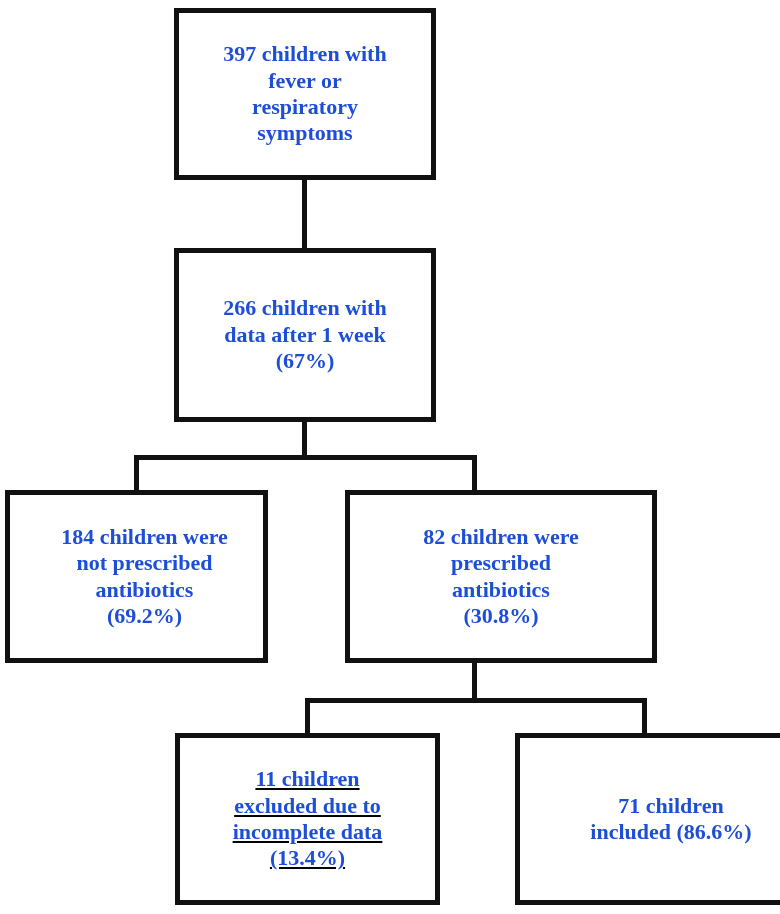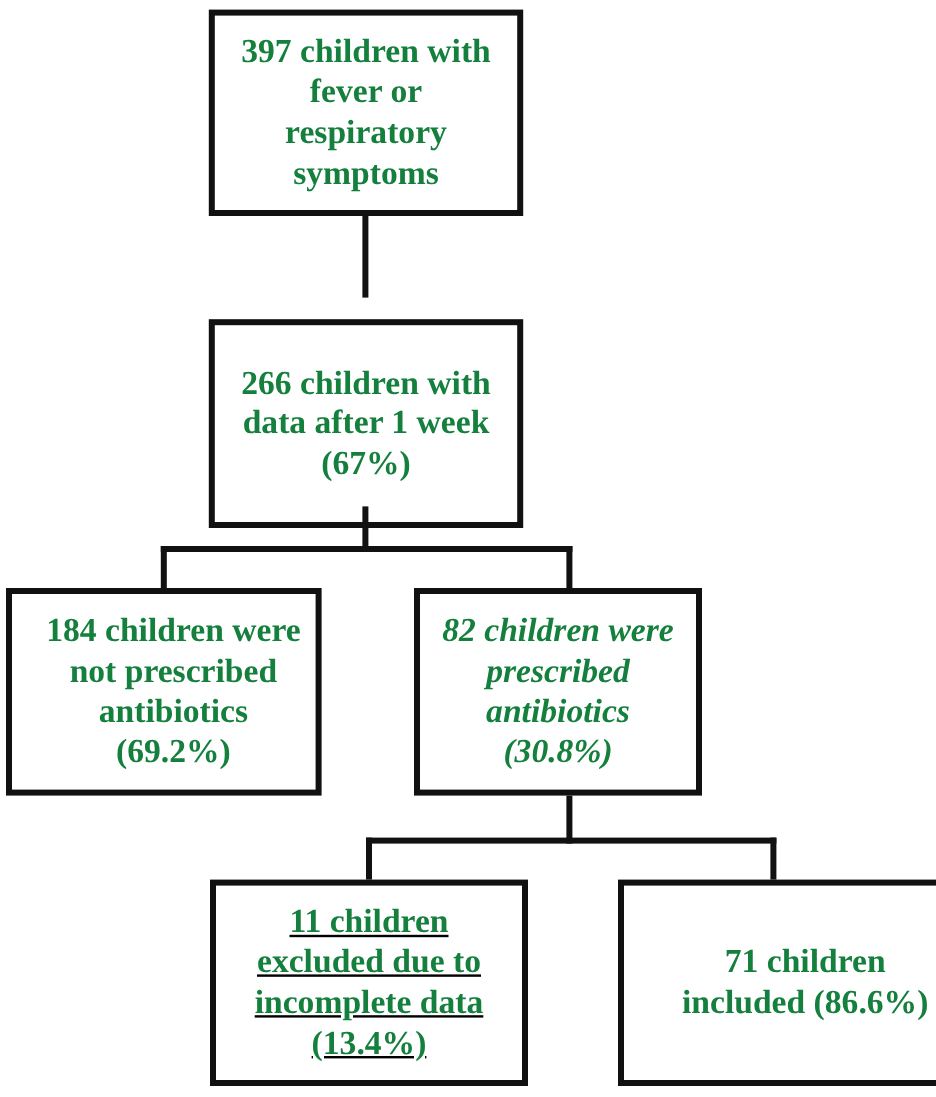--- a/index.html
+++ b/index.html
@@ -20,24 +20,24 @@
     box-sizing: border-box;
     border: 5px solid #111111;
     background: #ffffff;
     display: flex;
     align-items: center;
     justify-content: center;
     text-align: center;
   }
   .node-text {
     white-space: pre-line;
-    font-size: 28px;
+    font-size: 22px;
     line-height: 1.2;
     font-weight: 700;
-    color: #15803d;
+    color: #1d4ed8;
     letter-spacing: 0px;
     padding: 2px 4px;
   }
   .conn {
     position: absolute;
     background: #111111;
   }
 </style>
 </head>
 <body>
@@ -46,39 +46,39 @@
 
   <div class="node" style="left:174px; top:8px; width:262px; height:172px;">
     <div class="node-text">397 children with
 fever or
 respiratory
 symptoms</div>
   </div>
 
   <div class="conn" style="left:302px; top:180px; width:5px; height:68px;"></div>
 
-  <div class="node" style="left:174px; top:248px; width:262px; height:174px;margin-top:18px;">
+  <div class="node" style="left:174px; top:248px; width:262px; height:174px;">
     <div class="node-text">266 children with
 data after 1 week
 (67%)</div>
   </div>
 
   <div class="conn" style="left:302px; top:422px; width:5px; height:38px;"></div>
   <div class="conn" style="left:134px; top:455px; width:343px; height:5px;"></div>
   <div class="conn" style="left:134px; top:455px; width:5px; height:40px;"></div>
   <div class="conn" style="left:472px; top:455px; width:5px; height:40px;"></div>
 
   <div class="node" style="left:5px; top:490px; width:263px; height:173px;padding-left:16px;">
     <div class="node-text">184 children were
 not prescribed
 antibiotics
 (69.2%)</div>
   </div>
 
-  <div class="node" style="left:345px; top:490px; width:240px; height:173px;font-style:italic;">
+  <div class="node" style="left:345px; top:490px; width:312px; height:173px;">
     <div class="node-text">82 children were
 prescribed
 antibiotics
 (30.8%)</div>
   </div>
 
   <div class="conn" style="left:472px; top:663px; width:5px; height:40px;"></div>
   <div class="conn" style="left:305px; top:698px; width:342px; height:5px;"></div>
   <div class="conn" style="left:305px; top:698px; width:5px; height:40px;"></div>
   <div class="conn" style="left:642px; top:698px; width:5px; height:40px;"></div>

